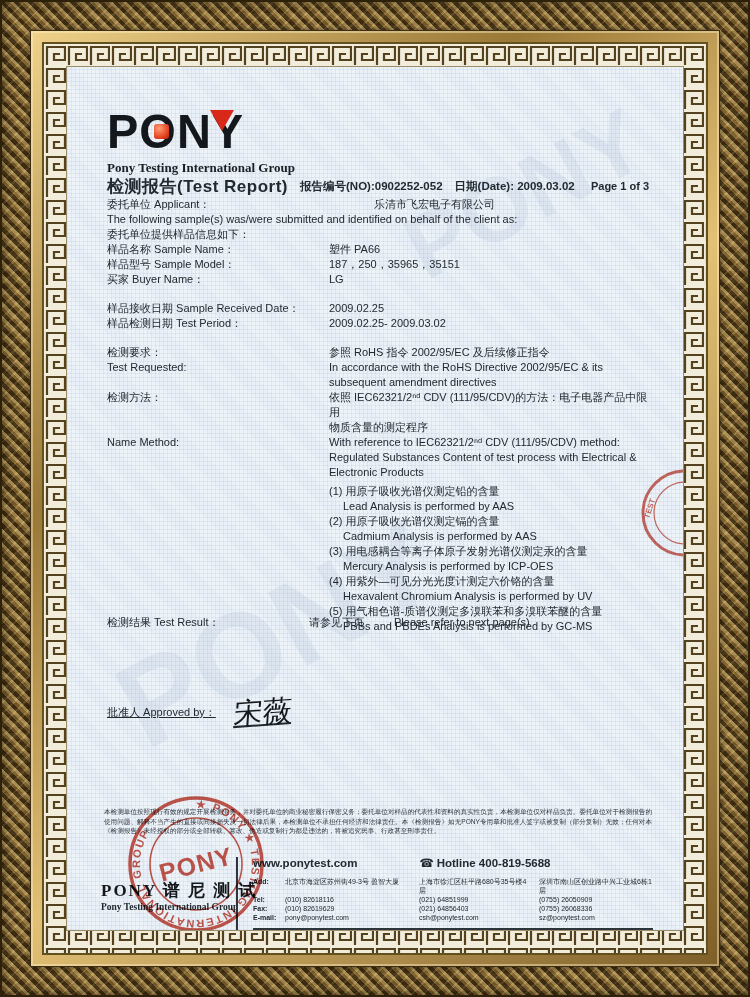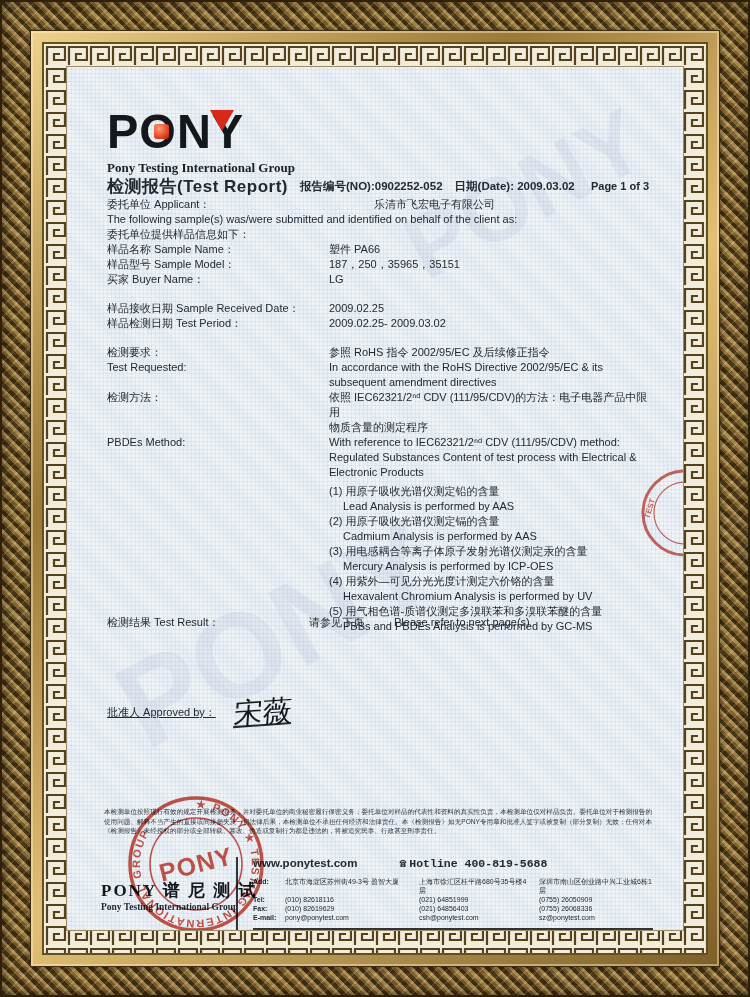--- a/index.html
+++ b/index.html
@@ -100,21 +100,21 @@
     font-size:6.6px; line-height:9.5px; text-align:justify; color:#2c343c;
   }
 
   
   .footer-brand { position:absolute; left:34px; top:816px; width:170px; }
   .footer-brand-cn { font-family:"Liberation Serif", serif; font-weight:bold; font-size:17px; letter-spacing:2px; color:#14181c; white-space:nowrap; }
   .footer-brand-en { font-family:"Liberation Serif", serif; font-weight:bold; font-size:9.5px; margin-top:2px; white-space:nowrap; }
   .footer-divider { position:absolute; left:169px; top:790px; width:2px; height:76px; background:#2c343c; }
   .footer-contact { position:absolute; left:186px; top:789px; width:400px; }
   .footer-www { display:flex; font-weight:bold; font-size:11.5px; }
-  .footer-hotline { margin-left:42px;font-family:Liberation Mono, monospace; }
+  .footer-hotline { margin-left:62px; }
   .phone-ic { margin-right:3px; font-weight:normal; }
   .contact-grid {
     display:grid; grid-template-columns:30px 132px 118px 120px;
     font-size:7px; line-height:9px; margin-top:6px; column-gap:2px;
     padding-bottom:6px; border-bottom:2px solid #2c343c;
   }
   .contact-grid .clabel { font-weight:bold; }
   .contact-grid .cell { padding-right:6px; }
 
   
@@ -202,21 +202,21 @@
             </span>
           </div>
           <div class="row">
             <span class="lbl">检测方法：</span>
             <span>
               <div>依照 IEC62321/2ⁿᵈ CDV (111/95/CDV)的方法：电子电器产品中限用</div>
               <div>物质含量的测定程序</div>
             </span>
           </div>
           <div class="row">
-            <span class="lbl">PBDEs Method:</span>
+            <span class="lbl">Name Method:</span>
             <span>
               <div>With reference to IEC62321/2ⁿᵈ CDV (111/95/CDV) method:</div>
               <div>Regulated Substances Content of test process with Electrical &amp;</div>
               <div>Electronic Products</div>
               <div class="gap4"></div>
               <div>
                 <div>(1) 用原子吸收光谱仪测定铅的含量</div>
                 <div class="proc-en">Lead Analysis is performed by AAS</div>
               </div>
               <div>

